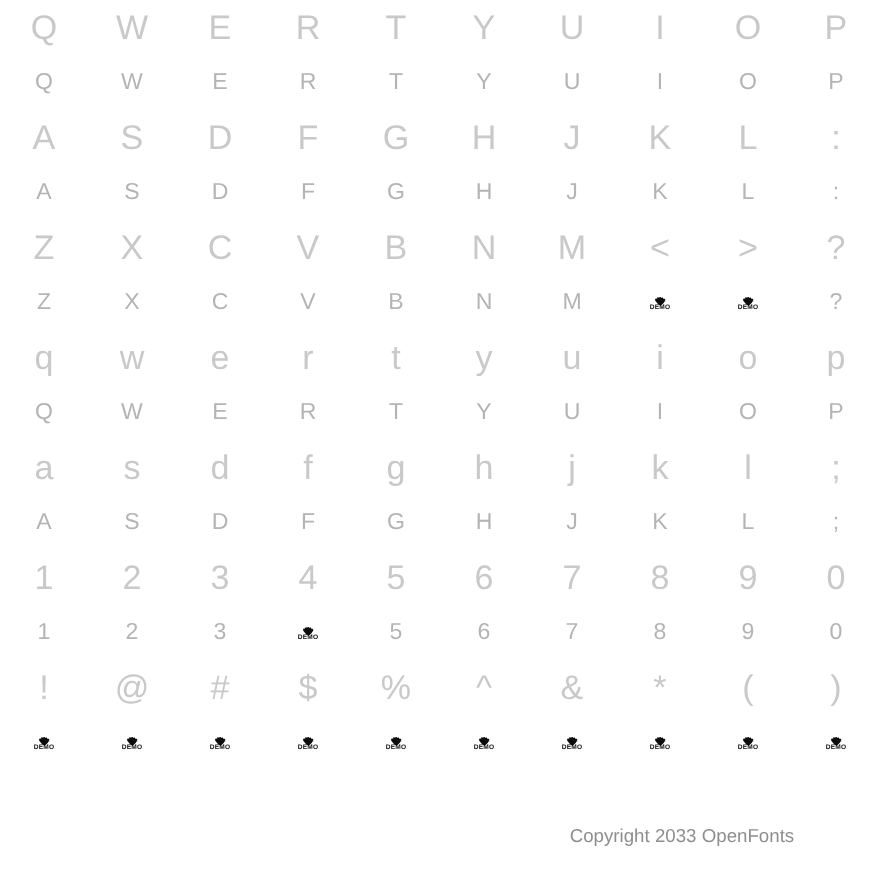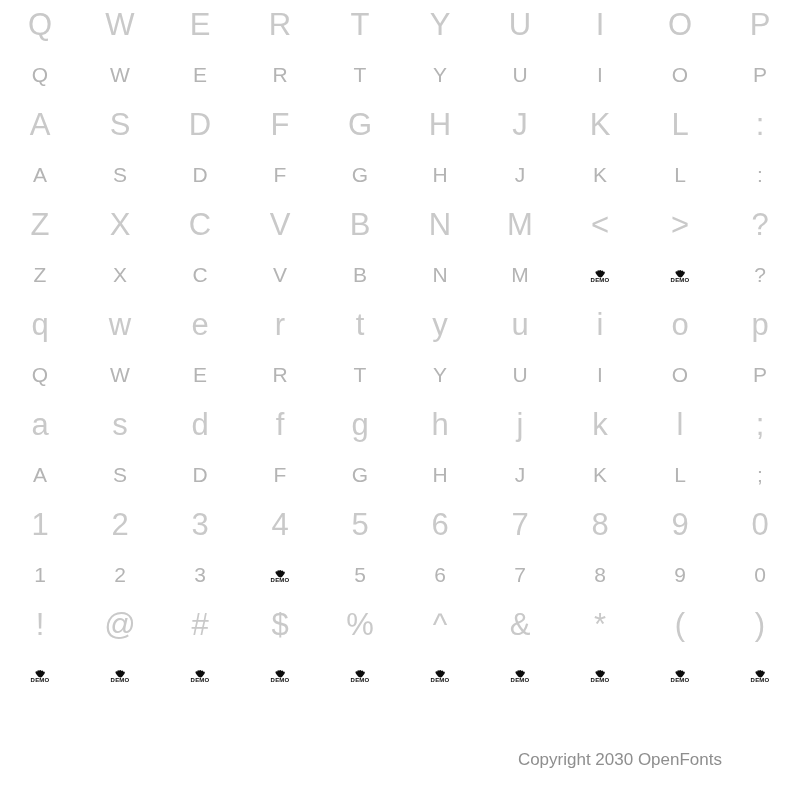--- a/index.html
+++ b/index.html
@@ -368,14 +368,14 @@
             <i></i>
             <i></i>
             <i></i>
             <i></i>
             <i></i>
           </span>
           <span class="word">DEMO</span>
         </span>
       </div>
     </div>
-  <div class="footer">Copyright 2030 OpenFonts</div>
+  <div class="footer">Copyright 2033 OpenFonts</div>
 </div>
 
 </body></html>

